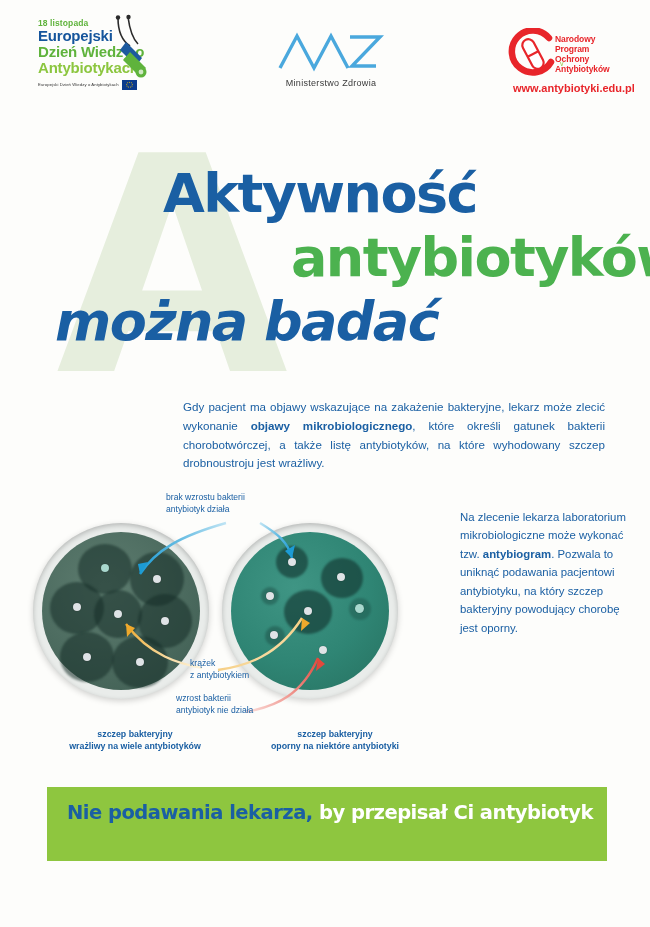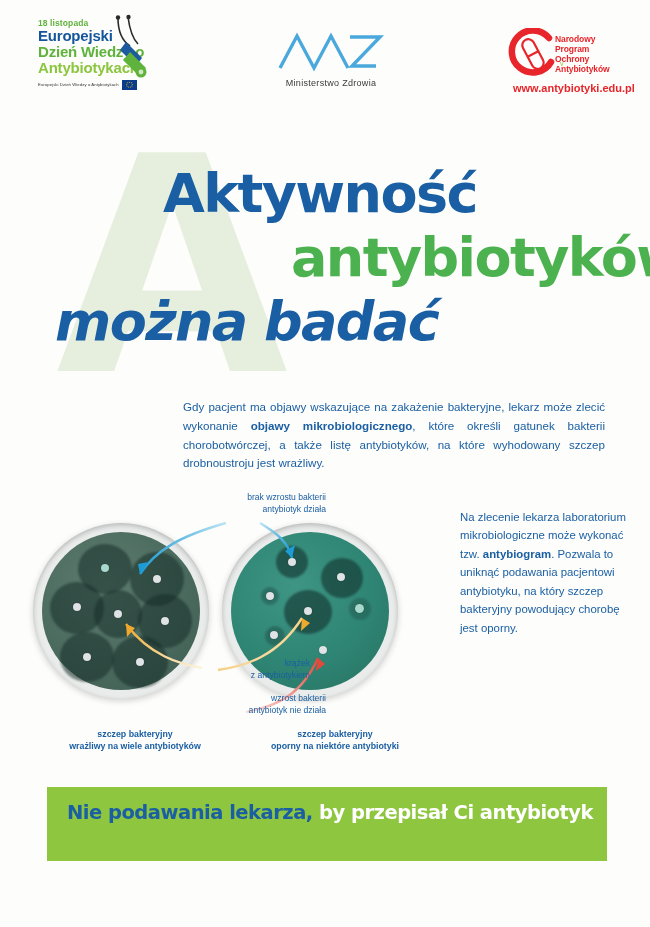--- a/index.html
+++ b/index.html
@@ -45,21 +45,21 @@
   .t3{position:absolute;left:55px;top:128px;font-size:54px;color:#1a5fa3;font-style:italic;}
 
   
   .intro{position:absolute;left:183px;top:398px;width:422px;
          font-size:11.6px;line-height:1.62;color:#1a5fa3;text-align:justify;}
   .intro b{font-weight:bold;}
 
   
   .diagram{position:absolute;left:30px;top:490px;width:400px;height:280px;}
 
-  .anno{position:absolute;color:#1a5fa3;font-size:8.6px;line-height:1.35;text-align:right;}
+  .anno{position:absolute;color:#1a5fa3;font-size:8.6px;line-height:1.35;text-align:left;}
   .anno-top{left:136px;top:2px;width:160px;}
   .anno-disc{left:160px;top:168px;width:120px;}
   .anno-growth{left:146px;top:203px;width:150px;}
 
   .caption{position:absolute;color:#1a5fa3;font-size:8.8px;font-weight:bold;
            line-height:1.38;text-align:center;}
   .cap-left{left:5px;top:238px;width:200px;}
   .cap-right{left:205px;top:238px;width:200px;}
 
   .dish{position:absolute;border-radius:50%;}

